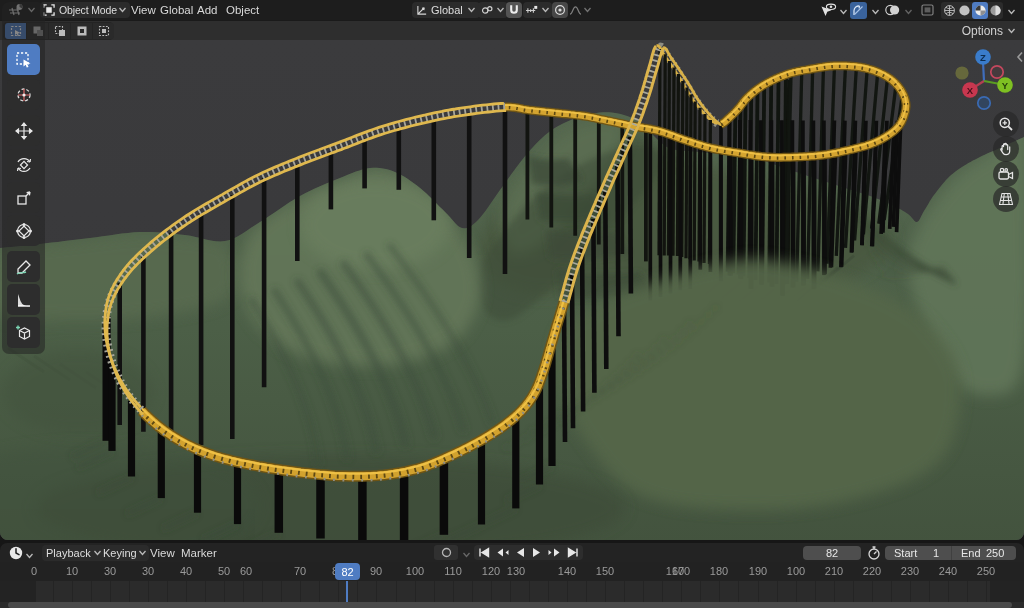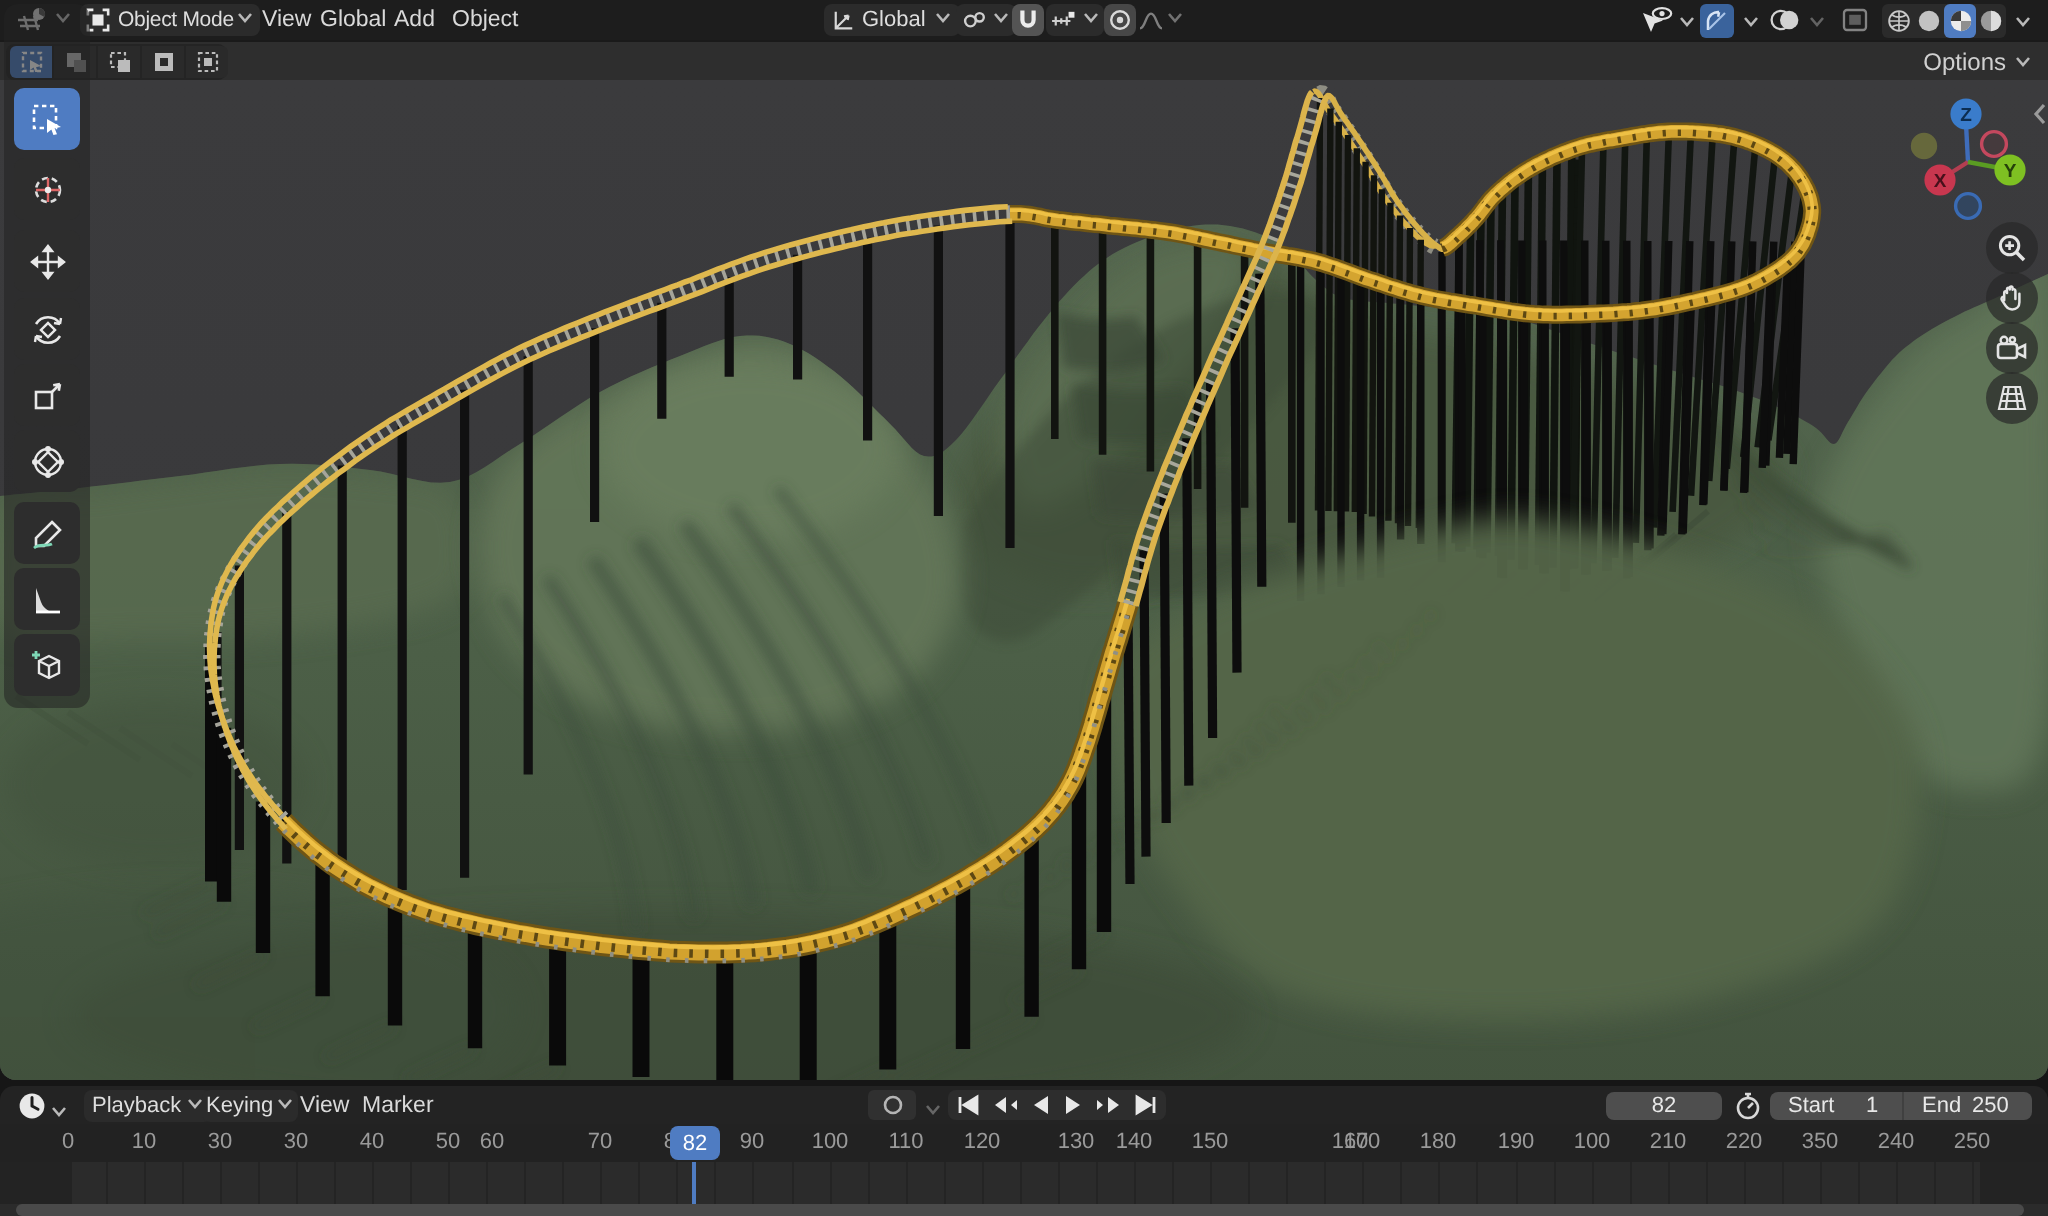--- a/index.html
+++ b/index.html
@@ -614,31 +614,31 @@
 <div class="rlab" style="left:148px">30</div>
 <div class="rlab" style="left:186px">40</div>
 <div class="rlab" style="left:224px">50</div>
 <div class="rlab" style="left:246px">60</div>
 <div class="rlab" style="left:300px">70</div>
 <div class="rlab" style="left:338px">80</div>
 <div class="rlab" style="left:376px">90</div>
 <div class="rlab" style="left:415px">100</div>
 <div class="rlab" style="left:453px">110</div>
 <div class="rlab" style="left:491px">120</div>
-<div class="rlab" style="left:538px">130</div>
+<div class="rlab" style="left:516px">130</div>
 <div class="rlab" style="left:567px">140</div>
 <div class="rlab" style="left:605px">150</div>
 <div class="rlab" style="left:675px">160</div>
 <div class="rlab" style="left:681px">170</div>
 <div class="rlab" style="left:719px">180</div>
 <div class="rlab" style="left:758px">190</div>
 <div class="rlab" style="left:796px">100</div>
 <div class="rlab" style="left:834px">210</div>
 <div class="rlab" style="left:872px">220</div>
-<div class="rlab" style="left:910px">350</div>
+<div class="rlab" style="left:910px">230</div>
 <div class="rlab" style="left:948px">240</div>
 <div class="rlab" style="left:986px">250</div>
     <div style="position:absolute; left:335px; top:1px; width:25px; height:17px; background:#4f7cc2; border-radius:4px; display:flex; align-items:center; justify-content:center; color:#fff; font-size:11px;">82</div>
   </div>
   <div id="tracks">
 <div class="gline" style="left:34px"></div>
 <div class="gline" style="left:53px"></div>
 <div class="gline" style="left:72px"></div>
 <div class="gline" style="left:91px"></div>
 <div class="gline" style="left:110px"></div>

